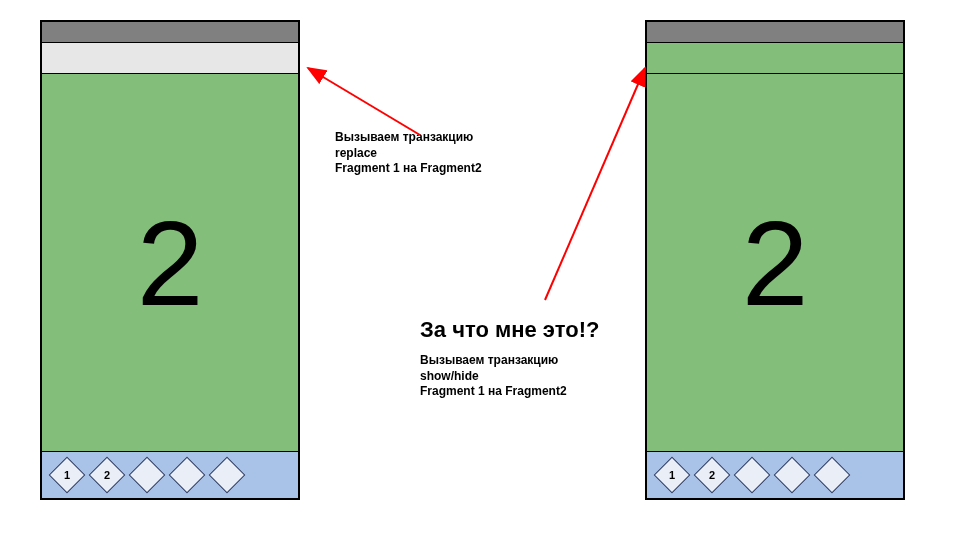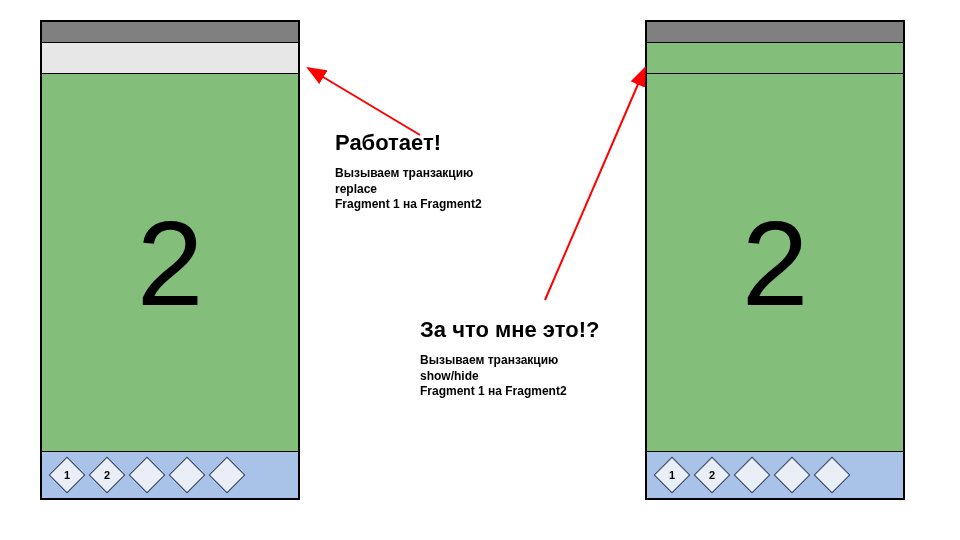--- a/index.html
+++ b/index.html
@@ -149,21 +149,20 @@
     <div class="nav-item">
         <span></span>
       </div>
     <div class="nav-item">
         <span></span>
       </div>
   </div>
 </div>
 
 <div class="annotation ann-top">
-  <div class="heading">Работает!</div>
   <div class="body">Вызываем транзакцию
 replace
 Fragment 1 на Fragment2</div>
 </div>
 
 <div class="annotation ann-bottom">
   <div class="heading">За что мне это!?</div>
   <div class="body">Вызываем транзакцию
 show/hide
 Fragment 1 на Fragment2</div>

